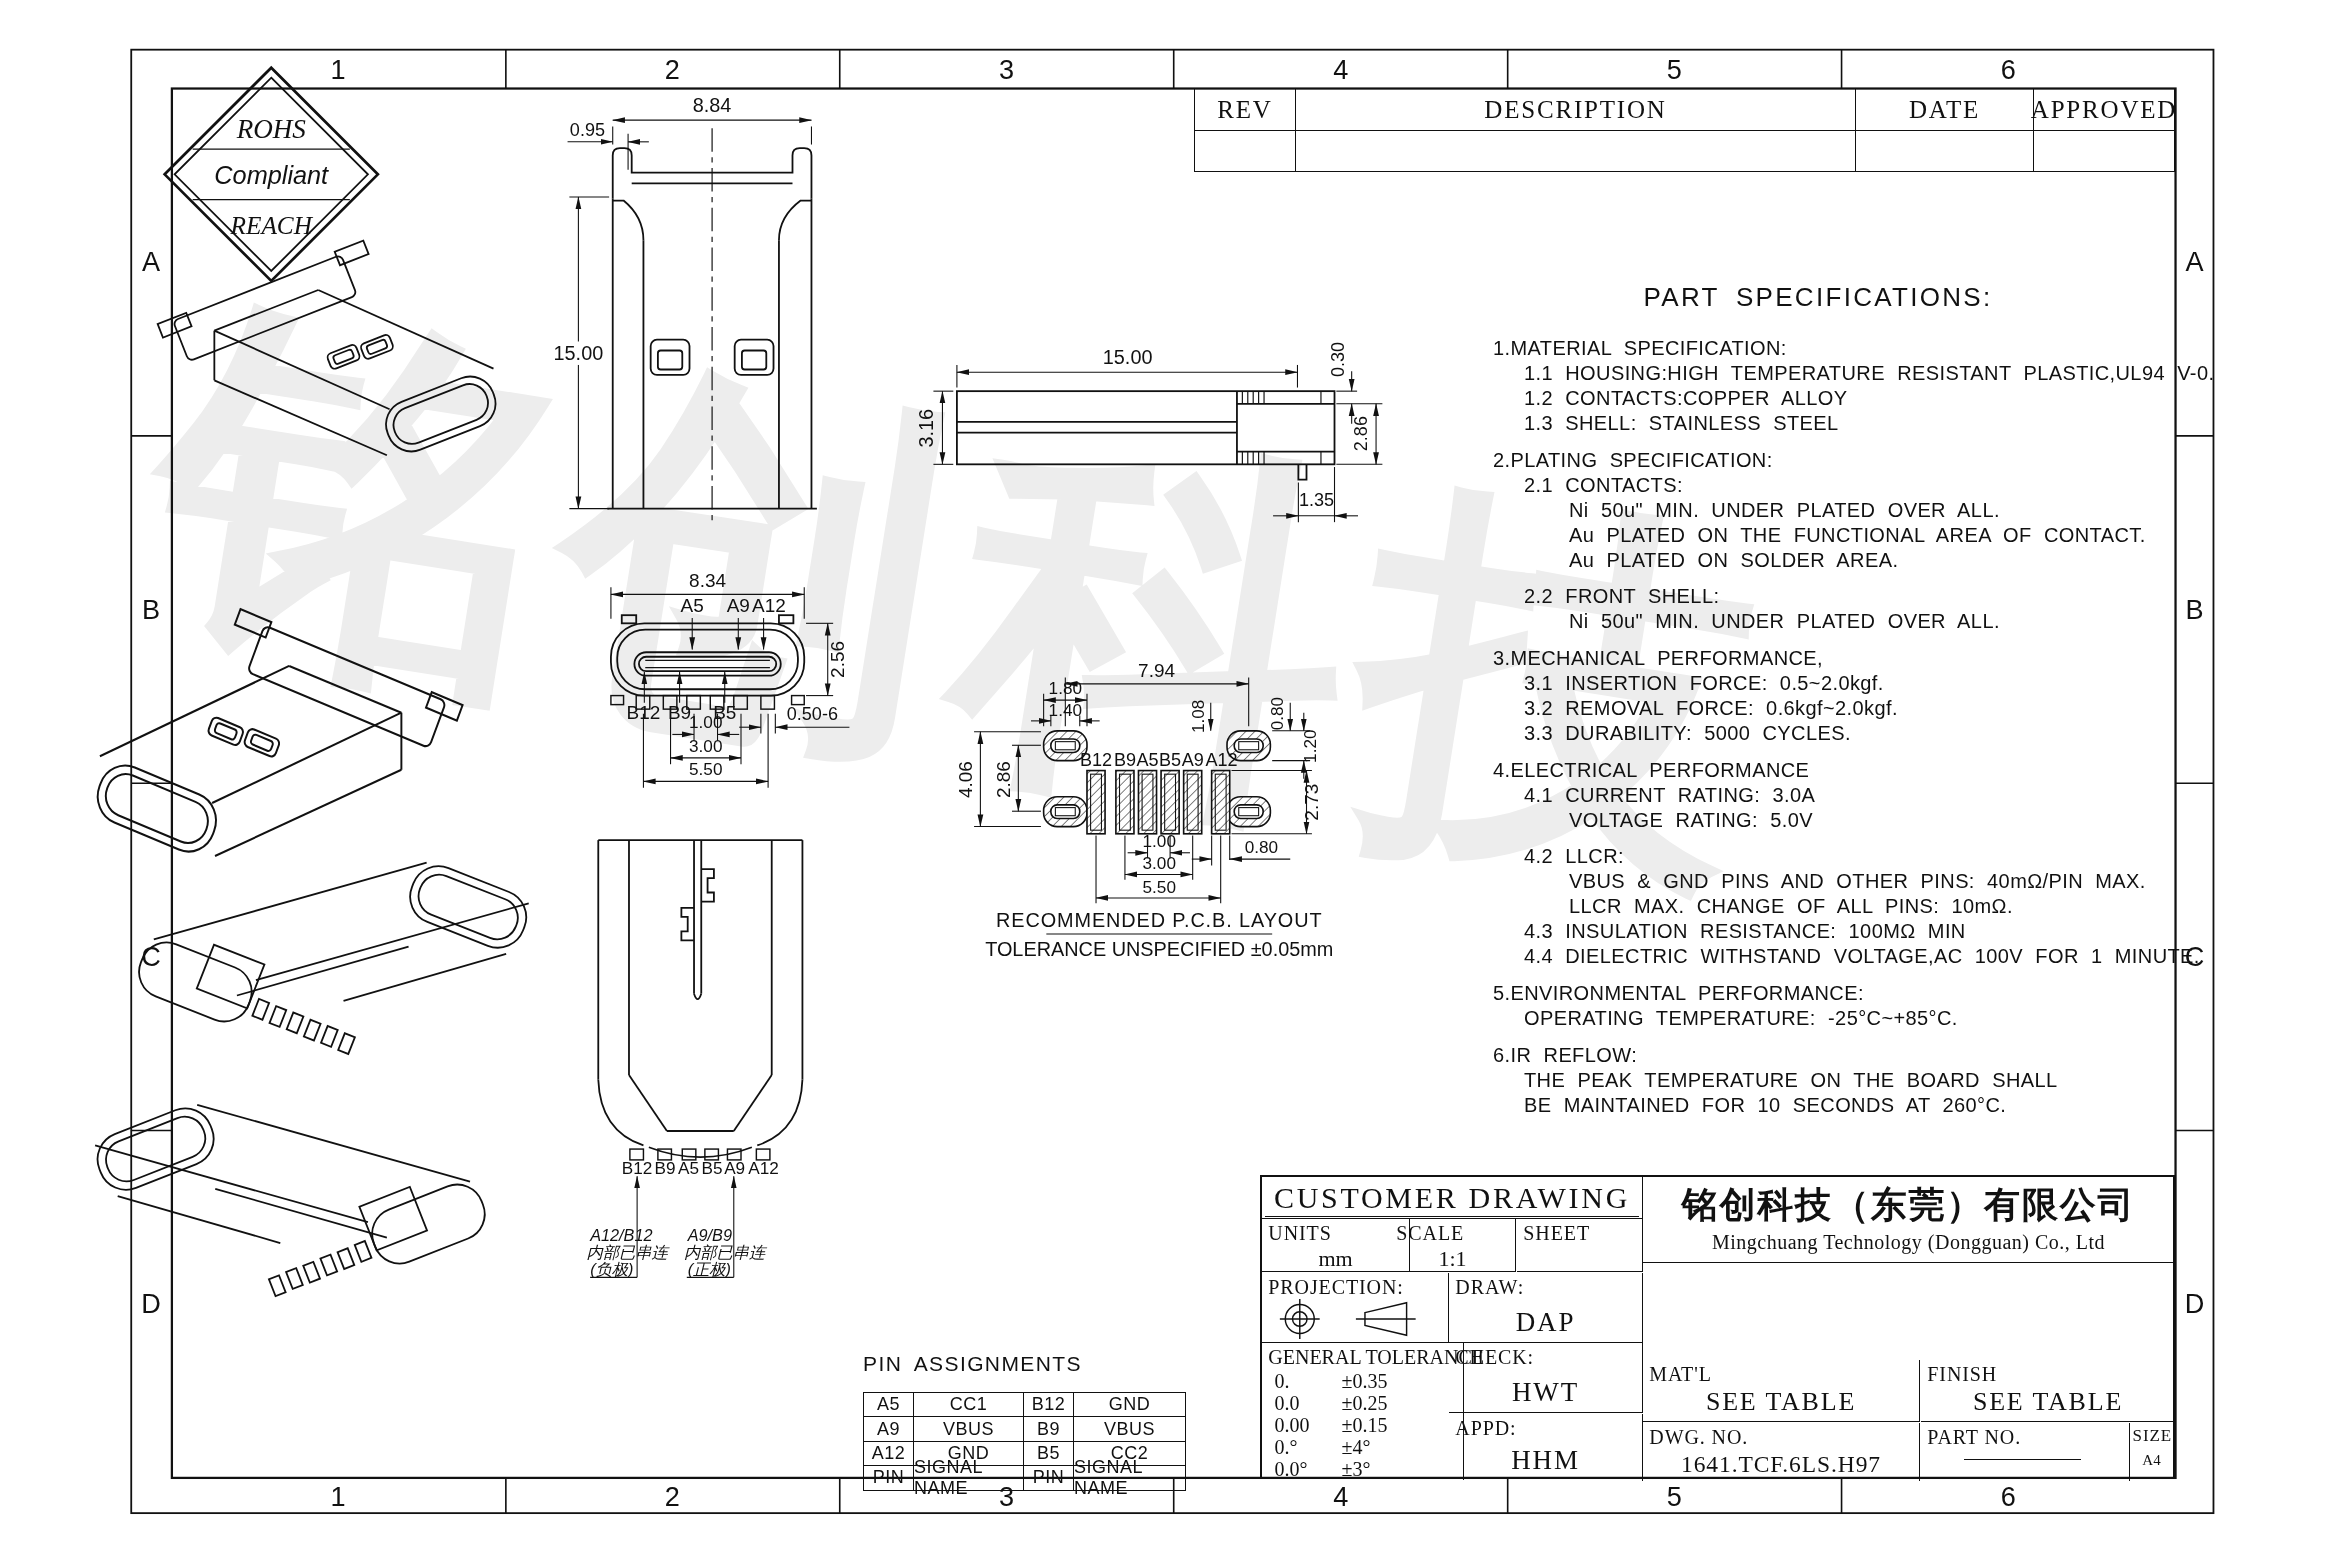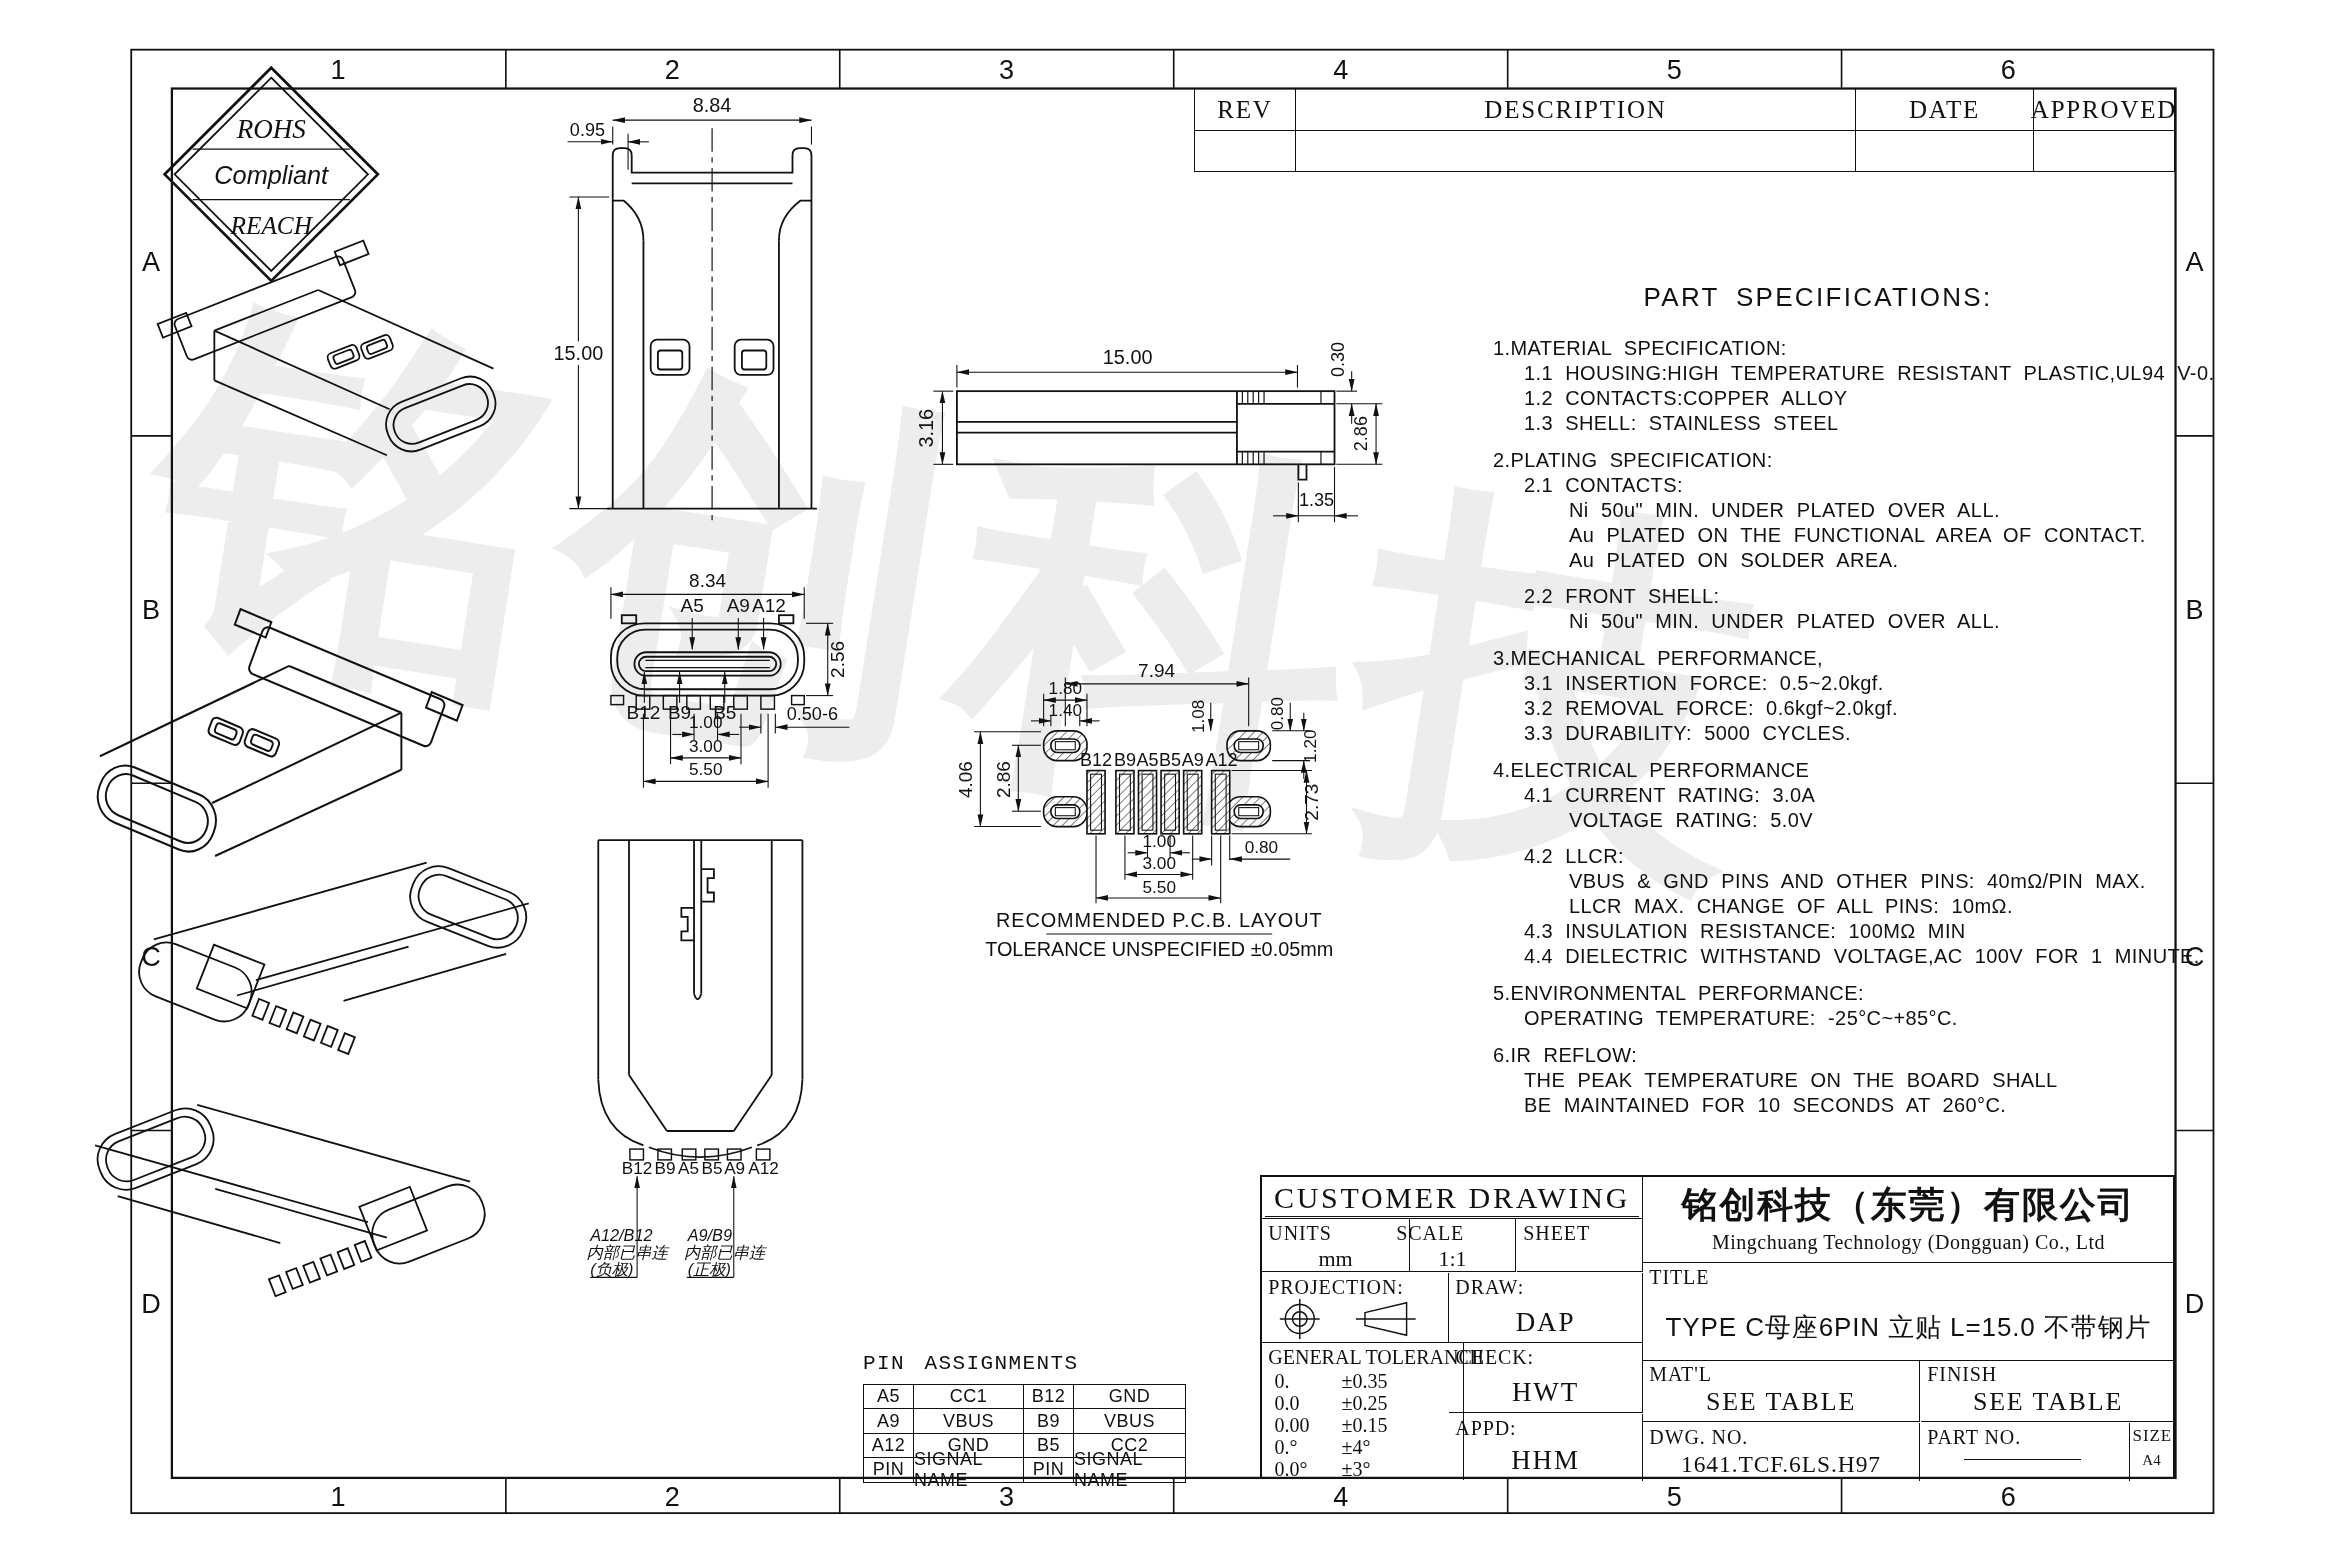--- a/index.html
+++ b/index.html
@@ -18,21 +18,21 @@
   
   .rev{position:absolute;left:1194px;top:89px;width:981px;height:83px;z-index:2;
        display:grid;grid-template-columns:102px 560px 178px 141px;grid-template-rows:42px 41px;
        box-sizing:border-box;}
   .rev>div{border-right:1.8px solid #111;border-bottom:1.8px solid #111;box-sizing:border-box;
        display:flex;align-items:center;justify-content:center;
        font-family:"Liberation Serif",serif;font-size:25px;letter-spacing:1.8px;}
   .rev>div:nth-child(4n+1){border-left:1.8px solid #111;text-align:center;}
   
   .pinwrap{position:absolute;left:863px;top:1352px;z-index:2;}
-  .pintitle{font-size:21px;letter-spacing:1.4px;word-spacing:5.4px;margin-bottom:9px;font-family:Liberation Mono, monospace;}
+  .pintitle{font-size:21px;letter-spacing:1.4px;word-spacing:5.4px;margin-bottom:16px;}
   .pintbl{display:grid;grid-template-columns:50px 110px 50px 112px;grid-auto-rows:24.4px;
           border-left:1.8px solid #111;border-top:1.8px solid #111;width:322px;}
   .pintbl>div{border-right:1.8px solid #111;border-bottom:1.8px solid #111;box-sizing:border-box;
           display:flex;align-items:center;justify-content:center;font-size:18px;letter-spacing:0.5px;}
   
   .tblock{position:absolute;left:1260px;top:1175px;width:915px;height:304px;z-index:2;
           border:2.7px solid #111;box-sizing:border-box;font-family:"Liberation Serif",serif;}
   .tblock .c{position:absolute;box-sizing:border-box;}
   .bR{border-right:1.8px solid #111;} .bB{border-bottom:1.8px solid #111;}
   .lbl{position:absolute;left:6.3px;top:2.7px;font-size:20px;letter-spacing:0.9px;white-space:nowrap;}
@@ -587,24 +587,20 @@
     </div>
     <div class="c bR" style="left:187px;top:237px;width:194px;height:67px;">
       <span class="lbl">APPD:</span>
       <div class="cen" style="top:31px;font-size:27px;letter-spacing:1.8px;">HHM</div>
     </div>
 
     <div class="c bB" style="left:381px;top:0;width:531px;height:86px;text-align:center;">
       <div class="cncompany">铭创科技（东莞）有限公司</div>
       <div class="encompany">Mingchuang Technology (Dongguan) Co., Ltd</div>
     </div>
-    <div class="c bB" style="left:381px;top:86px;width:531px;height:98px;">
-      <span class="lbl">TITLE</span>
-      <div class="cen titleval" style="top:47px;">TYPE C母座6PIN 立贴 L=15.0 不带钢片</div>
-    </div>
     <div class="c bR bB" style="left:381px;top:183px;width:277px;height:62px;">
       <span class="lbl">MAT'L</span>
       <div class="cen" style="top:27px;font-size:26px;letter-spacing:1.8px;">SEE TABLE</div>
     </div>
     <div class="c bB" style="left:659px;top:183px;width:254px;height:62px;">
       <span class="lbl">FINISH</span>
       <div class="cen" style="top:27px;font-size:26px;letter-spacing:1.8px;">SEE TABLE</div>
     </div>
     <div class="c bR" style="left:381px;top:246px;width:277px;height:58px;">
       <span class="lbl">DWG. NO.</span>

